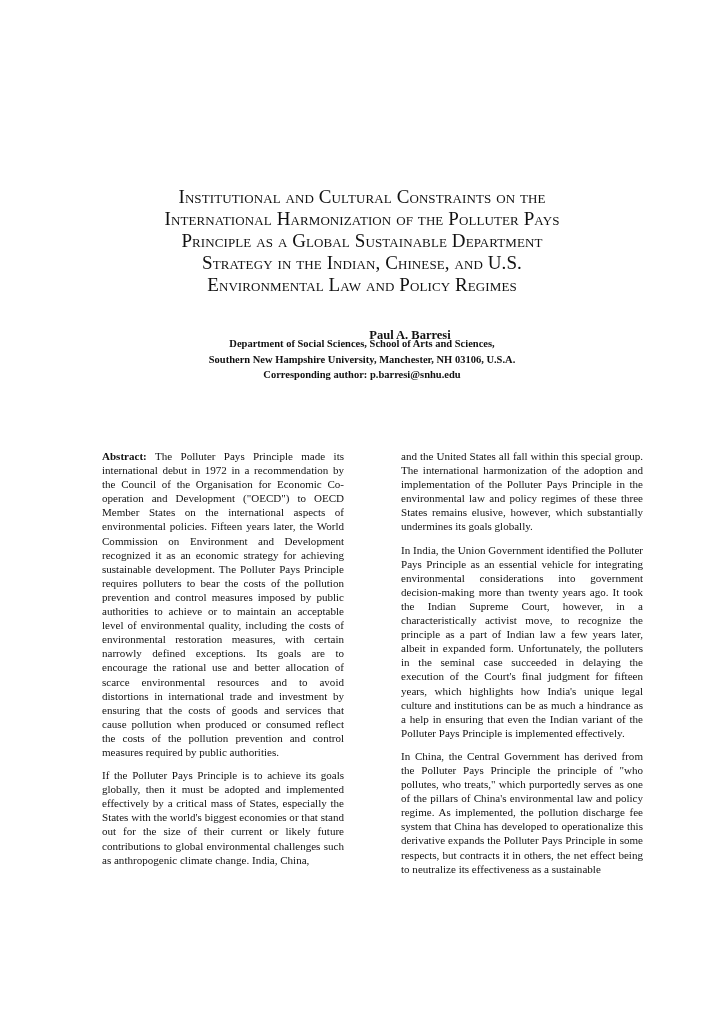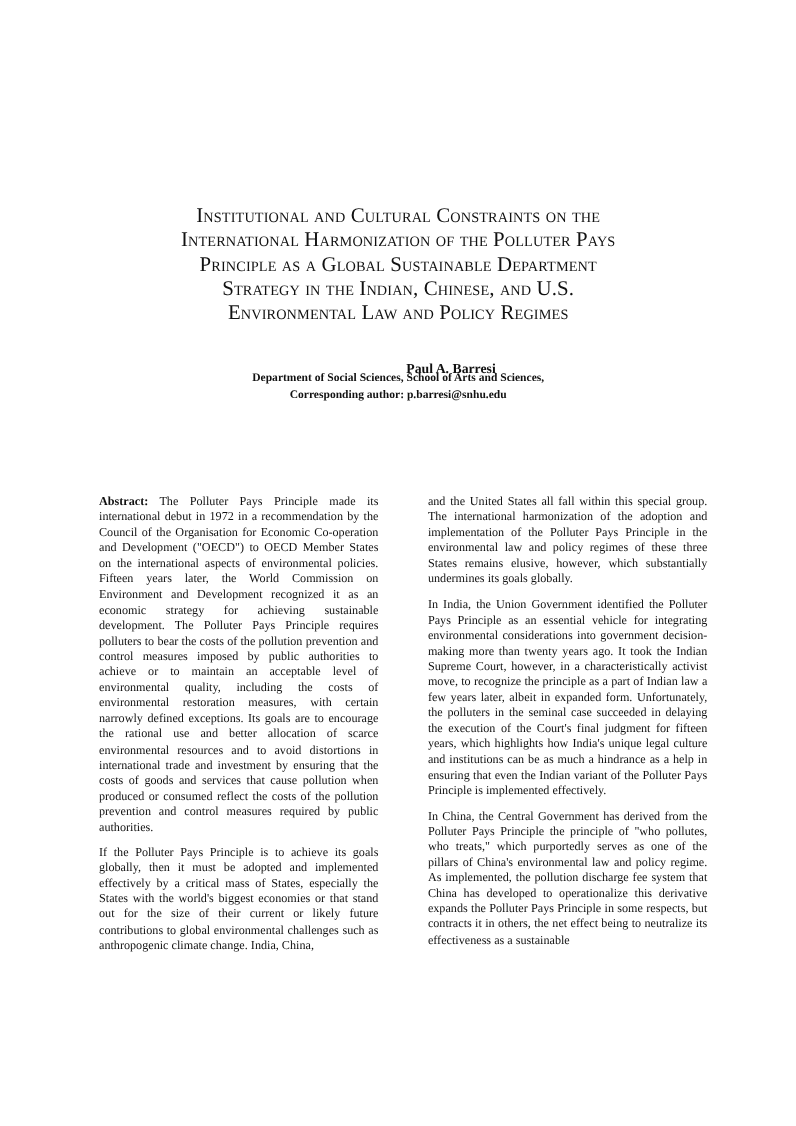--- a/index.html
+++ b/index.html
@@ -12,38 +12,39 @@
   .author { position: absolute; left: 0; width: 724px; top: 328px; text-align: center;
             font-weight: bold; font-size: 12.5px; line-height: 15px; margin-left: 48px; }
   .affil { position: absolute; left: 0; width: 724px; top: 336px; text-align: center;
            font-weight: bold; font-size: 10.5px; line-height: 15.5px; }
   .copy { position: absolute; left: 0; width: 724px; top: 394px; text-align: center;
           font-size: 7.2px; line-height: 15px; }
   .col { position: absolute; top: 449px; width: 258px; font-size: 11.05px; line-height: 14.1px;
          text-align: justify; }
   .col.left { left: 86px; }
   .col.right { left: 385px; }
-  .col p { margin: 0 0 9px 4px; }
+  .col p { margin: 0 0 9px 16px; }
   .abs-label { font-weight: bold; }
 </style>
 </head>
 <body>
 
 <div class="title">
   <div>Institutional and Cultural Constraints on the</div>
   <div>International Harmonization of the Polluter Pays</div>
   <div>Principle as a Global Sustainable Department</div>
   <div>Strategy in the Indian, Chinese, and U.S.</div>
   <div>Environmental Law and Policy Regimes</div>
 </div>
 
 <div class="author">Paul A. Barresi</div>
 
 <div class="affil">
   <div>Department of Social Sciences, School of Arts and Sciences,</div>
+  <div>Southern New Hampshire University, Manchester, NH 03106, U.S.A.</div>
   <div>Corresponding author: p.barresi@snhu.edu</div>
 </div>
 
 <div class="copy">
 </div>
 
 <div class="col left">
   <p><span class="abs-label">Abstract:</span><span> The Polluter Pays Principle made its international debut in 1972 in a recommendation by the Council of the Organisation for Economic Co-operation and Development ("OECD") to OECD Member States on the international aspects of environmental policies.  Fifteen years later, the World Commission on Environment and Development recognized it as an economic strategy for achieving sustainable development.  The Polluter Pays Principle requires polluters to bear the costs of the pollution prevention and control measures imposed by public authorities to achieve or to maintain an acceptable level of environmental quality, including the costs of environmental restoration measures, with certain narrowly defined exceptions.  Its goals are to encourage the rational use and better allocation of scarce environmental resources and to avoid distortions in international trade and investment by ensuring that the costs of goods and services that cause pollution when produced or consumed reflect the costs of the pollution prevention and control measures required by public authorities.</span></p>
   <p>If the Polluter Pays Principle is to achieve its goals globally, then it must be adopted and implemented effectively by a critical mass of States, especially the States with the world's biggest economies or that stand out for the size of their current or likely future contributions to global environmental challenges such as anthropogenic climate change.  India, China,</p>
 </div>

